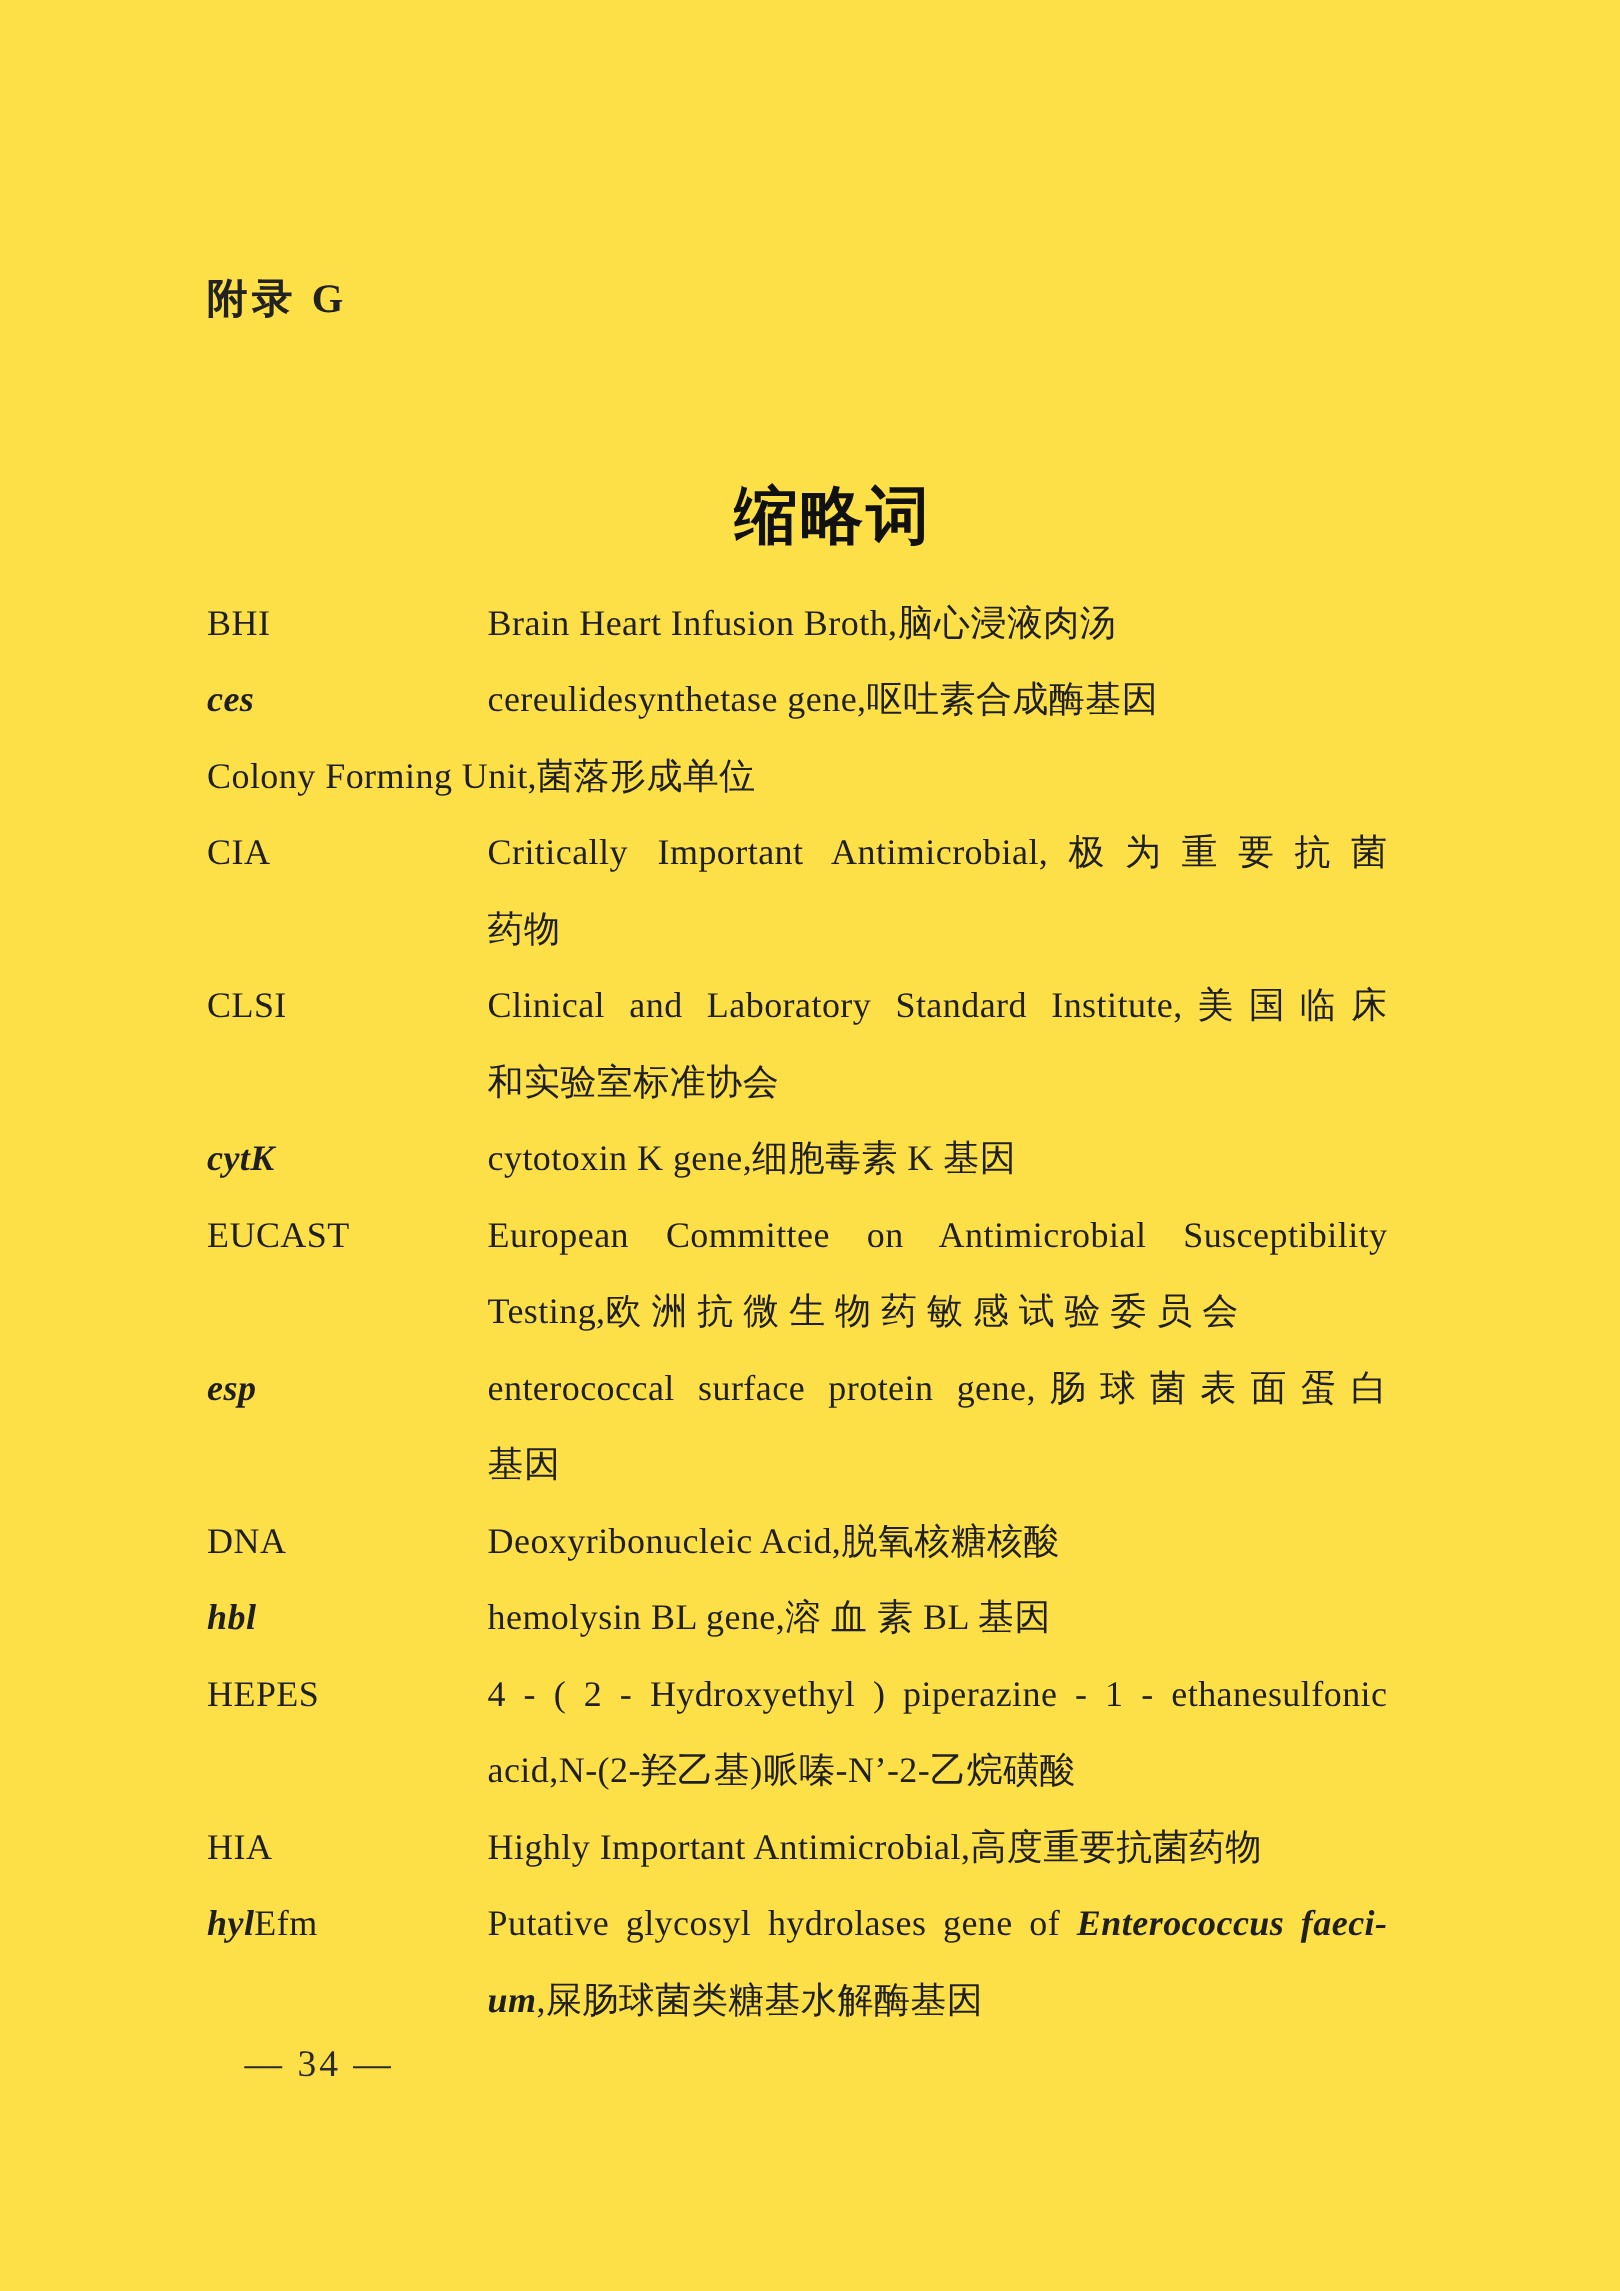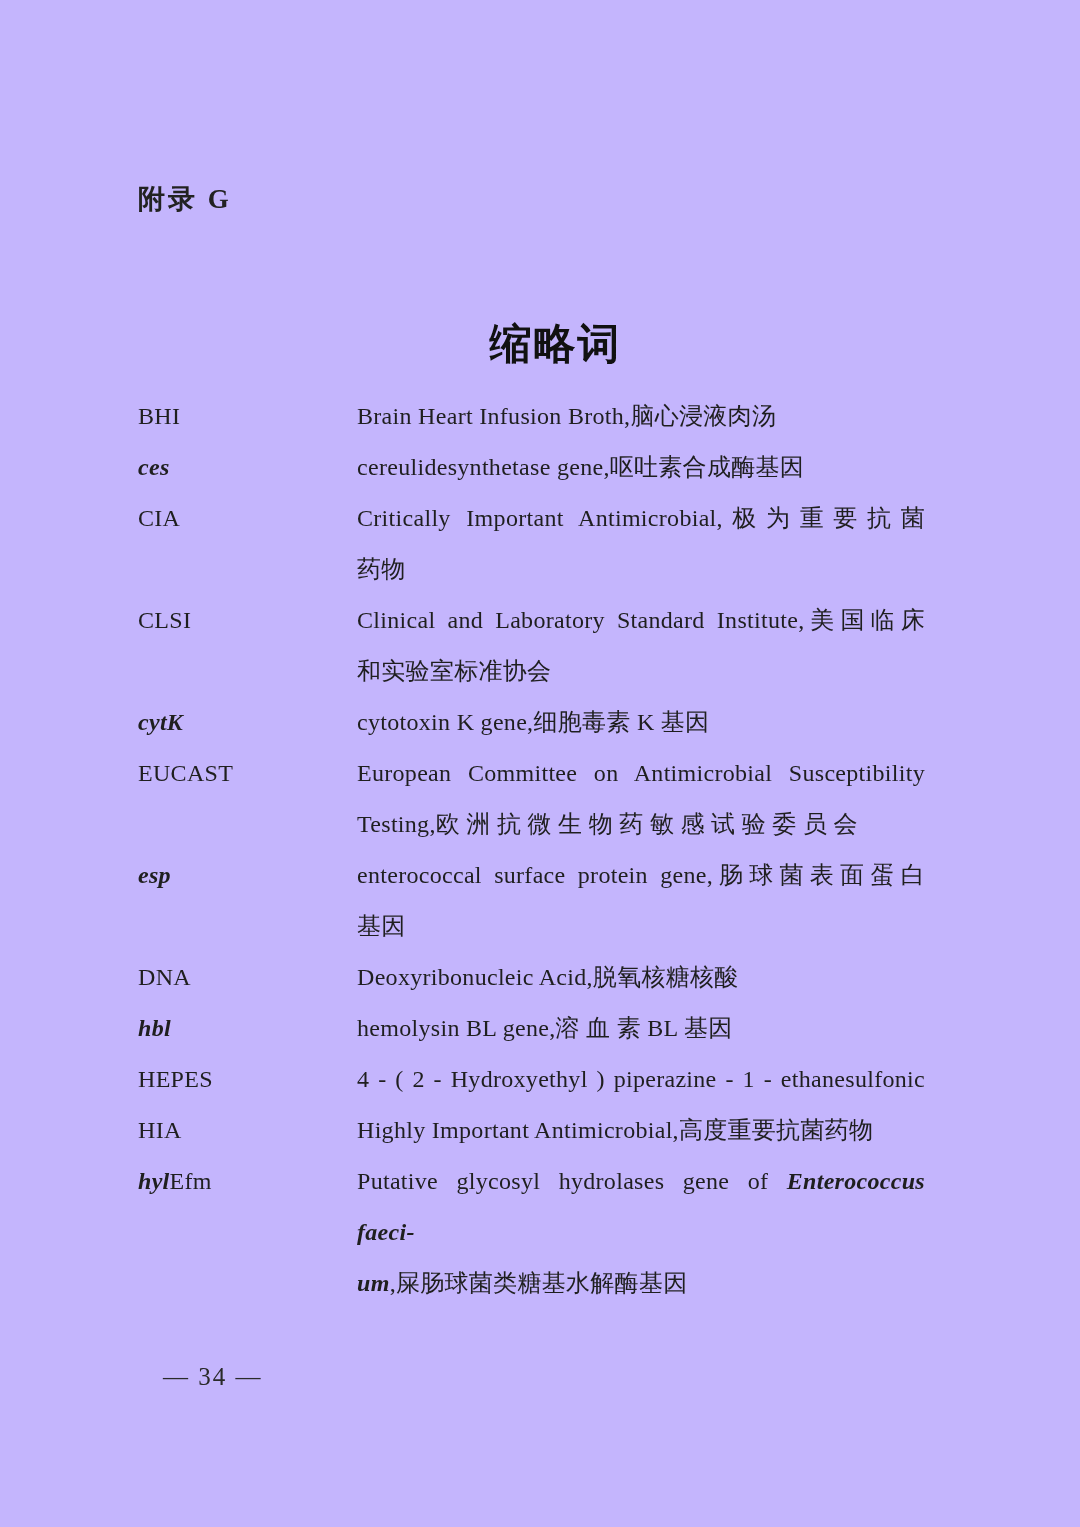--- a/index.html
+++ b/index.html
@@ -1,21 +1,21 @@
 <!DOCTYPE html>
 <html><head>
 <meta charset="utf-8">
 <style>
   html, body { margin: 0; padding: 0; }
   body { background: #ffffff; }
   .page {
     position: relative;
     width: 1080px;
     height: 1527px;
-    background: #c4b5fd;
+    background: #fde047;
     font-family: "Liberation Serif", "DejaVu Serif", serif;
     color: #1f1f1f;
     overflow: hidden;
   }
   .appendix-label {
     position: absolute;
     left: 138px;
     top: 181px;
     font-size: 27px;
     font-weight: bold;
@@ -47,21 +47,21 @@
     line-height: 51px;
     letter-spacing: 0.3px;
     white-space: nowrap;
   }
   .abbrev-def {
     flex: 0 0 600px;
     width: 600px;
     font-size: 24px;
     letter-spacing: 0.3px;
   }
-  .def-line { line-height: 51px; margin-left: 32px; }
+  .def-line { line-height: 51px; }
   .def-line.just {
     text-align: justify;
     text-align-last: justify;
   }
   .it { font-style: italic; font-weight: bold; }
   .page-number {
     position: absolute;
     left: 163px;
     top: 1363px;
     font-size: 25px;
@@ -85,20 +85,23 @@
           <div class="def-line"><span>Brain Heart Infusion Broth,脑心浸液肉汤</span></div>
         </div>
       </div>
       <div class="abbrev-row">
         <div class="abbrev-term"><span class="it">ces</span></div>
         <div class="abbrev-def">
           <div class="def-line"><span>cereulidesynthetase gene,呕吐素合成酶基因</span></div>
         </div>
       </div>
       <div class="abbrev-row">
+        <div class="abbrev-def">
+          <div class="def-line"><span>Colony Forming Unit,菌落形成单位</span></div>
+        </div>
       </div>
       <div class="abbrev-row">
         <div class="abbrev-term"><span>CIA</span></div>
         <div class="abbrev-def">
           <div class="def-line just"><span>Critically Important Antimicrobial,极为重要抗菌</span></div>
           <div class="def-line"><span>药物</span></div>
         </div>
       </div>
       <div class="abbrev-row">
         <div class="abbrev-term"><span>CLSI</span></div>
@@ -136,20 +139,21 @@
       <div class="abbrev-row">
         <div class="abbrev-term"><span class="it">hbl</span></div>
         <div class="abbrev-def">
           <div class="def-line"><span>hemolysin BL gene,溶 血 素 BL 基因</span></div>
         </div>
       </div>
       <div class="abbrev-row">
         <div class="abbrev-term"><span>HEPES</span></div>
         <div class="abbrev-def">
           <div class="def-line just"><span>4 - ( 2 - Hydroxyethyl ) piperazine - 1 - ethanesulfonic</span></div>
+          <div class="def-line"><span>acid,N-(2-羟乙基)哌嗪-N’-2-乙烷磺酸</span></div>
         </div>
       </div>
       <div class="abbrev-row">
         <div class="abbrev-term"><span>HIA</span></div>
         <div class="abbrev-def">
           <div class="def-line"><span>Highly Important Antimicrobial,高度重要抗菌药物</span></div>
         </div>
       </div>
       <div class="abbrev-row">
         <div class="abbrev-term"><span class="it">hyl</span><span>Efm</span></div>

